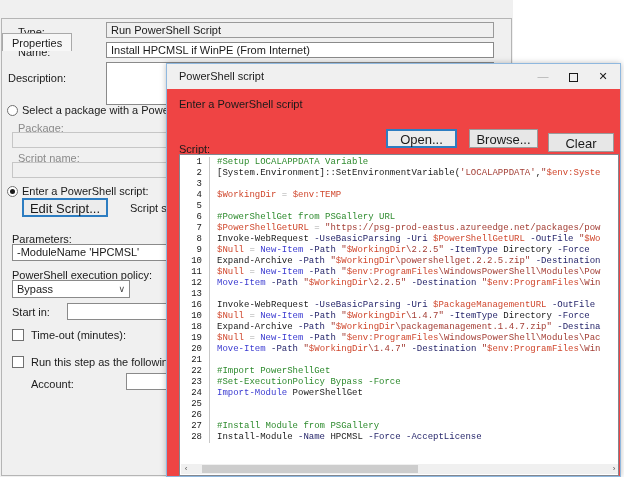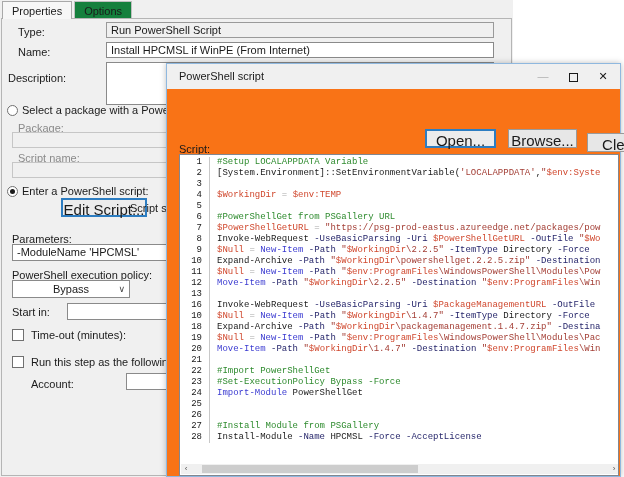--- a/index.html
+++ b/index.html
@@ -4,47 +4,47 @@
 <style>
   * { margin:0; padding:0; box-sizing:border-box; }
   html,body { width:624px; height:477px; background:#ffffff; overflow:hidden;
               font-family:"Liberation Sans", sans-serif; font-size:11px; color:#1a1a1a; }
   .abs { position:absolute; }
 
   
   #bg-window { left:0; top:0; width:513px; height:477px; background:#f0f0f0; z-index:1; }
   .tab { height:17px; padding:2px 9px 0 9px; border:1px solid #bfbfbf; border-bottom:none;
          background:#15803d; display:inline-block; line-height:14px; }
-  .tab.active { background:#f7f7f7; border-color:#a9a9a9; position:relative; z-index:2; height:18px; }
+  .tab.active { background:#f7f7f7; border-color:#a9a9a9; position:relative; z-index:2; height:18px;margin-top:32px; }
   #tab-strip { left:2px; top:1px; }
   #tab-page { left:1px; top:18px; width:511px; height:458px; border:1px solid #b5b5b5; background:#f0f0f0; }
 
   .lbl { position:absolute; white-space:nowrap; }
   .lbl.dis { color:#8a8a8a; }
   .tbox { position:absolute; background:#ffffff; border:1px solid #8a8a8a; padding:1px 4px;
           line-height:13px; white-space:nowrap; overflow:hidden; }
   .tbox.ro { background:#f0f0f0; border-color:#9a9a9a; }
   .tbox.dis { background:#f0f0f0; border-color:#c6c6c6; }
 
   .radio { position:absolute; width:11px; height:11px; border:1px solid #707070; border-radius:50%;
            background:#fff; }
   .radio.sel::after { content:""; position:absolute; left:2px; top:2px; width:5px; height:5px;
            border-radius:50%; background:#1a1a1a; }
   .chk { position:absolute; width:12px; height:12px; border:1px solid #707070; background:#fff; }
 
   .btn { position:absolute; background:#e7e7e7; border:1px solid #9a9a9a; text-align:center;
-         font-family:"Liberation Sans", sans-serif; font-size:15px; padding-top:2px; cursor:default;margin-left:39px; }
+         font-family:"Liberation Sans", sans-serif; font-size:13px; padding-top:2px; cursor:default; }
   .btn.def { border:2px solid #2d7dc1; padding-top:1px; background:#ececec; }
 
   .combo { position:absolute; background:#ffffff; border:1px solid #8a8a8a; padding:2px 4px;
-           line-height:12px;text-align:center; }
+           line-height:12px; }
   .combo .chev { position:absolute; right:4px; top:2px; color:#444; font-size:9px; }
 
   
-  #ps-dialog { left:166px; top:63px; width:455px; height:414px; background:#f97316;
+  #ps-dialog { left:166px; top:63px; width:455px; height:414px; background:#ef4444;
                border:1px solid #8fb8df; box-shadow:0 0 6px rgba(0,0,0,.25); z-index:10; }
   #ps-titlebar { left:0; top:0; width:100%; height:25px; background:#f0f0f0; }
   #ps-title { left:12px; top:6px; }
   .winctl { position:absolute; top:0; width:30px; height:25px; text-align:center; line-height:25px;
             font-size:11px; color:#1a1a1a; }
   #min-glyph { color:#b0b0b0; }
   #max-glyph span { display:inline-block; width:9px; height:9px; border:1px solid #1a1a1a; vertical-align:middle; }
   #subtitle { left:12px; top:34px; }
   #script-lbl { left:12px; top:79px; }
 
@@ -122,20 +122,21 @@
 </div>
 
 <div id="ps-dialog" class="abs">
   <div id="ps-titlebar" class="abs">
     <span id="ps-title" class="abs">PowerShell script</span>
     <span class="winctl" id="min-glyph" style="right:62px">—</span>
     <span class="winctl" id="max-glyph" style="right:32px"><span></span></span>
     <span class="winctl" style="right:2px">✕</span>
   </div>
 
+  <span class="lbl abs" id="subtitle">Enter a PowerShell script</span>
 
   <div class="btn def" style="left:219px; top:65px; width:71px; height:19px">Open...</div>
   <div class="btn" style="left:302px; top:65px; width:69px; height:19px">Browse...</div>
   <div class="btn" style="left:381px; top:69px; width:66px; height:19px">Clear</div>
 
   <span class="lbl abs" id="script-lbl">Script:</span>
 
   <div id="editor" class="abs">
     <div id="code-lines">
         <div class="code-line">

